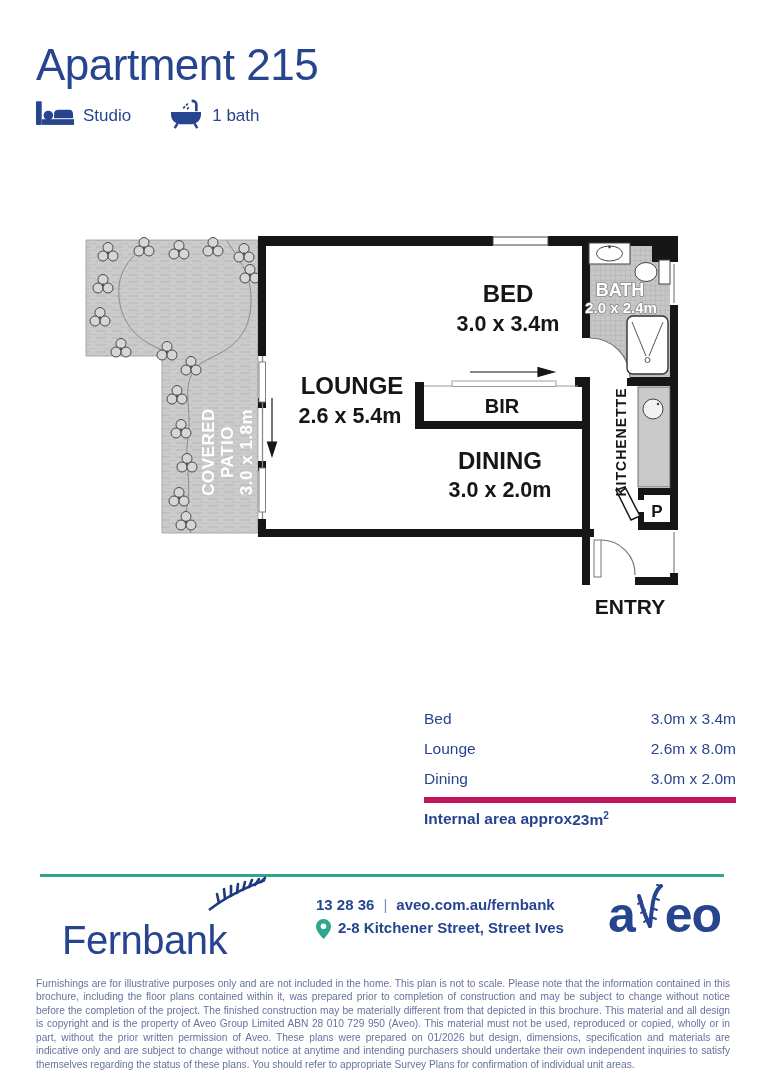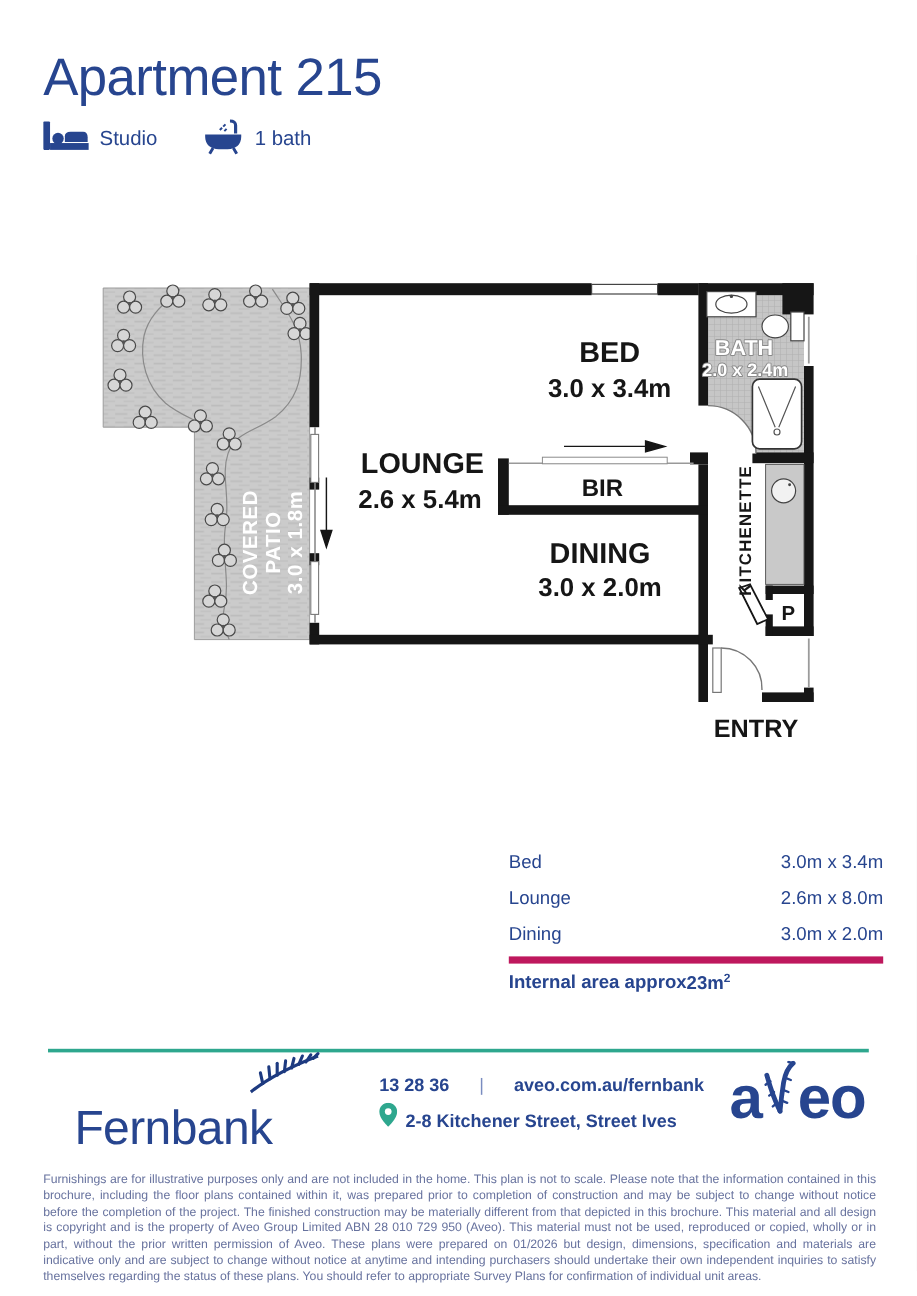--- a/index.html
+++ b/index.html
@@ -25,23 +25,23 @@
   #specs .total{display:flex;font-size:15.5px;font-weight:bold;
                 border-top:6px solid #be185d;padding-top:7px;margin-top:3px;}
   #specs sup{font-size:10px;}
   
   #teal-line{position:absolute;left:40px;top:874px;width:684px;height:3px;background:#2ea78e;}
   #fernbank{position:absolute;left:62px;top:918px;color:#27458f;}
   #fernbank .brand{font-size:40px;letter-spacing:-0.5px;}
   #fernbank .sub{font-size:19px;margin-top:9px;letter-spacing:0.2px;}
   #fern-leaf{position:absolute;left:205px;top:876px;}
   #contact{position:absolute;left:316px;top:896px;color:#27458f;font-weight:bold;font-size:15px;}
-  #contact .line1{display:flex;align-items:center;gap:23px;}
+  #contact .line1{display:flex;align-items:center;gap:7px;}
   #contact .divider{color:#7a8cc0;font-weight:400;padding:0 2px;}
-  #contact .line2{display:flex;align-items:flex-end;gap:7px;margin-top:6px;}
+  #contact .line2{display:flex;align-items:flex-start;gap:7px;margin-top:6px;}
   #aveo-logo{position:absolute;left:608px;top:884px;display:flex;align-items:flex-end;
              color:#27458f;font-size:50px;font-weight:600;letter-spacing:-1px;line-height:1;}
   #aveo-logo .fern-v{margin:0 1px 2px 1px;}
   
   #disclaimer{position:absolute;left:36px;top:977px;width:694px;font-size:10.2px;line-height:1.32;
               color:#67729e;text-align:justify;}
 </style>
 </head>
 <body>
 

